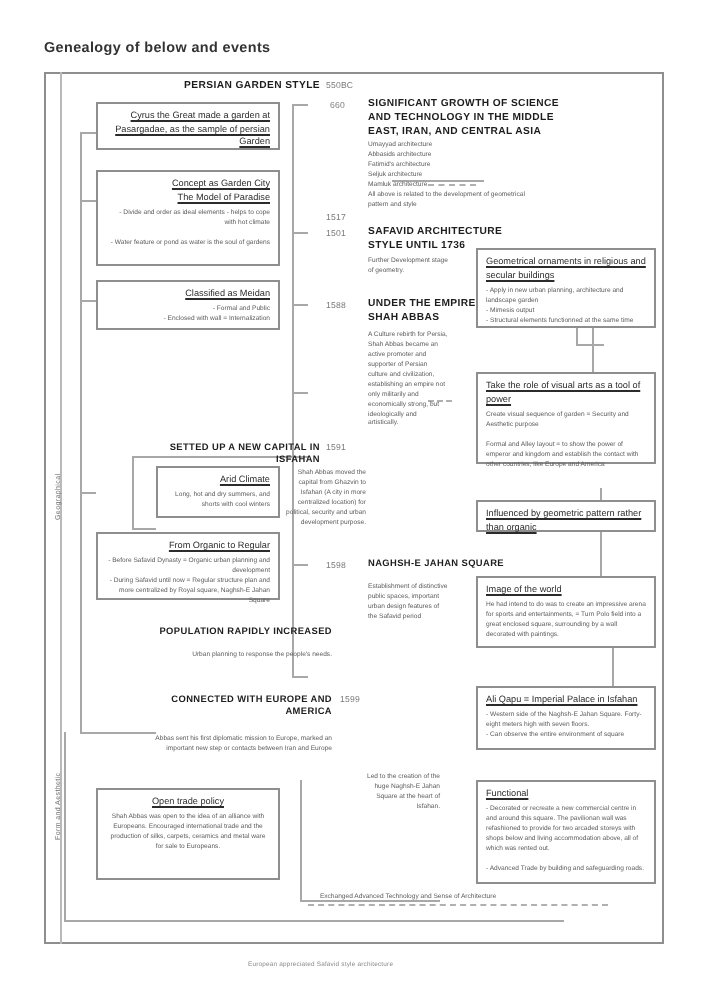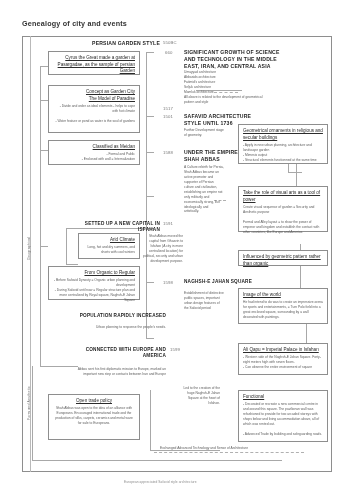--- a/index.html
+++ b/index.html
@@ -72,21 +72,21 @@
 
   .footnote{
     position:absolute;font-size:3.2px;color:#8a8a8a;letter-spacing:.1px;
   }
 </style>
 </head>
 <body>
 
 <div id="root">
 
-  <div class="page-title">Genealogy of city and events</div>
+  <div class="page-title">Genealogy of below and events</div>
 
   <div class="frame"></div>
   <div class="frame-inner-left"></div>
 
   <div class="vlabel" style="left:27px;top:260px;">Geographical</div>
   <div class="vlabel" style="left:27px;top:420px;">Form and Aesthetic</div>
 
   <div class="ln lnh" style="left:40px;top:66px;width:8px;"></div>
   <div class="ln lnv" style="left:40px;top:66px;height:300px;"></div>
   <div class="ln lnh" style="left:40px;top:100px;width:8px;"></div>

